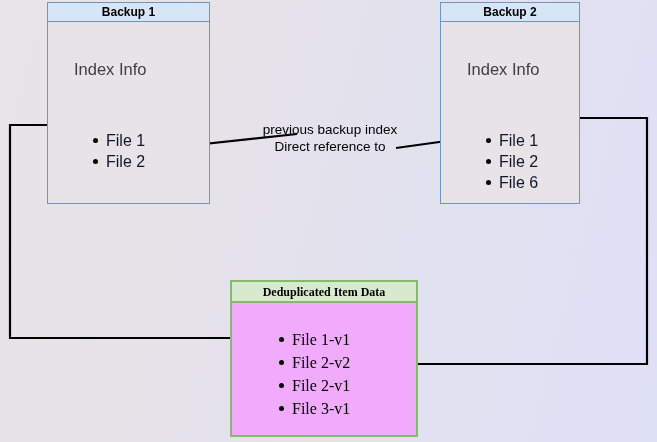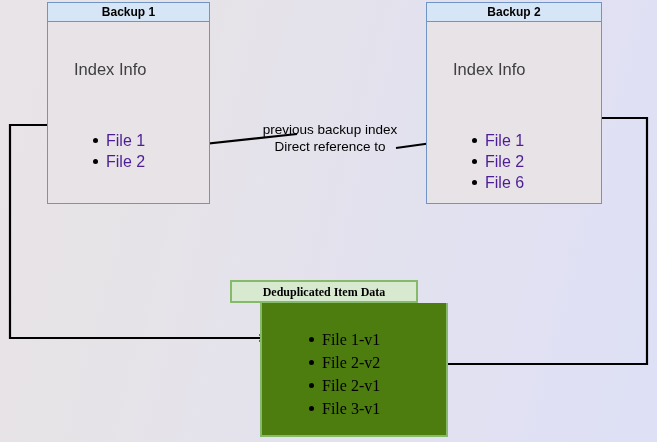--- a/index.html
+++ b/index.html
@@ -65,21 +65,21 @@
   .node.blue ul {
     position: absolute;
     left: 40px;
     top: 108px;
     margin: 0;
     padding: 0 0 0 18px;
     list-style: none;
   }
   .node.blue ul li {
     font-size: 16px;
-    color: #4c1d95;
+    color: #0f172a;
     line-height: 21px;
     position: relative;
     white-space: nowrap;
   }
   .node.blue ul li::before {
     content: "";
     position: absolute;
     left: -13px;
     top: 8px;
     width: 5px;
@@ -89,24 +89,23 @@
   }
 
   
   .node.green .hdr {
     height: 23px;
     background: #d7ead0;
     border: 2px solid #86b96a;
   }
   .node.green .body {
     height: 134px;
-    background: #4d7c0f;
+    background: #f0abfc;
     border: 2px solid #86b96a;
     border-top: none;
-    margin-left: 30px;
   }
   .node.green ul {
     position: absolute;
     left: 42px;
     top: 25px;
     margin: 0;
     padding: 0 0 0 18px;
     list-style: none;
   }
   .node.green ul li {
@@ -176,21 +175,21 @@
     <div class="hdr">Backup 1</div>
     <div class="body">
       <div class="title">Index Info</div>
       <ul>
         <li>File 1</li>
         <li>File 2</li>
       </ul>
     </div>
   </div>
 
-  <div class="node blue" id="backup2" style="left:426px; top:2px; width:176px;">
+  <div class="node blue" id="backup2" style="left:440px; top:2px; width:140px;">
     <div class="hdr">Backup 2</div>
     <div class="body">
       <div class="title">Index Info</div>
       <ul>
         <li>File 1</li>
         <li>File 2</li>
         <li>File 6</li>
       </ul>
     </div>
   </div>

